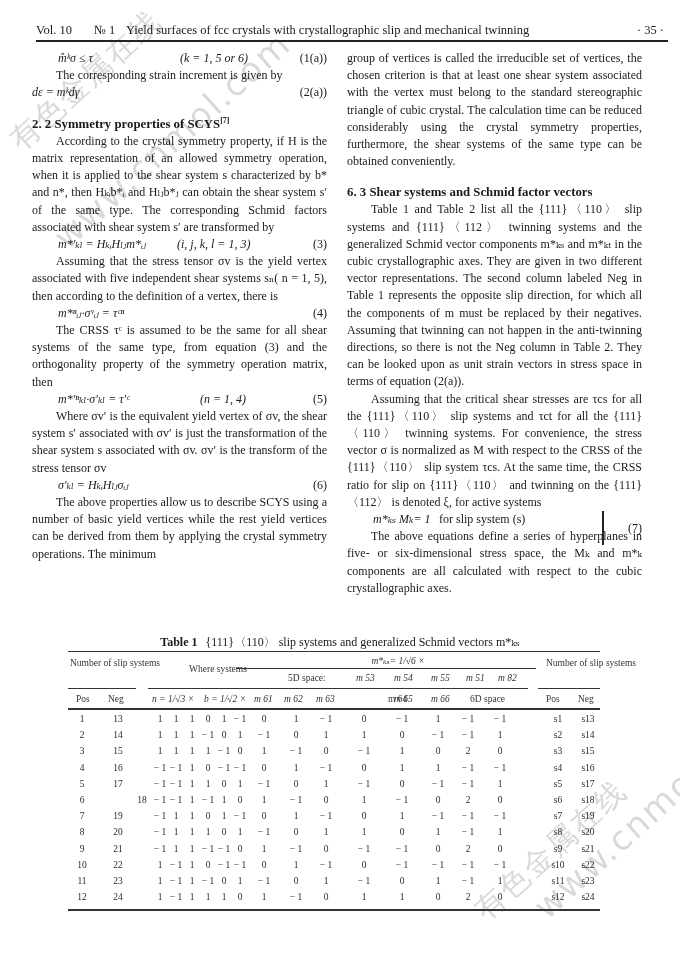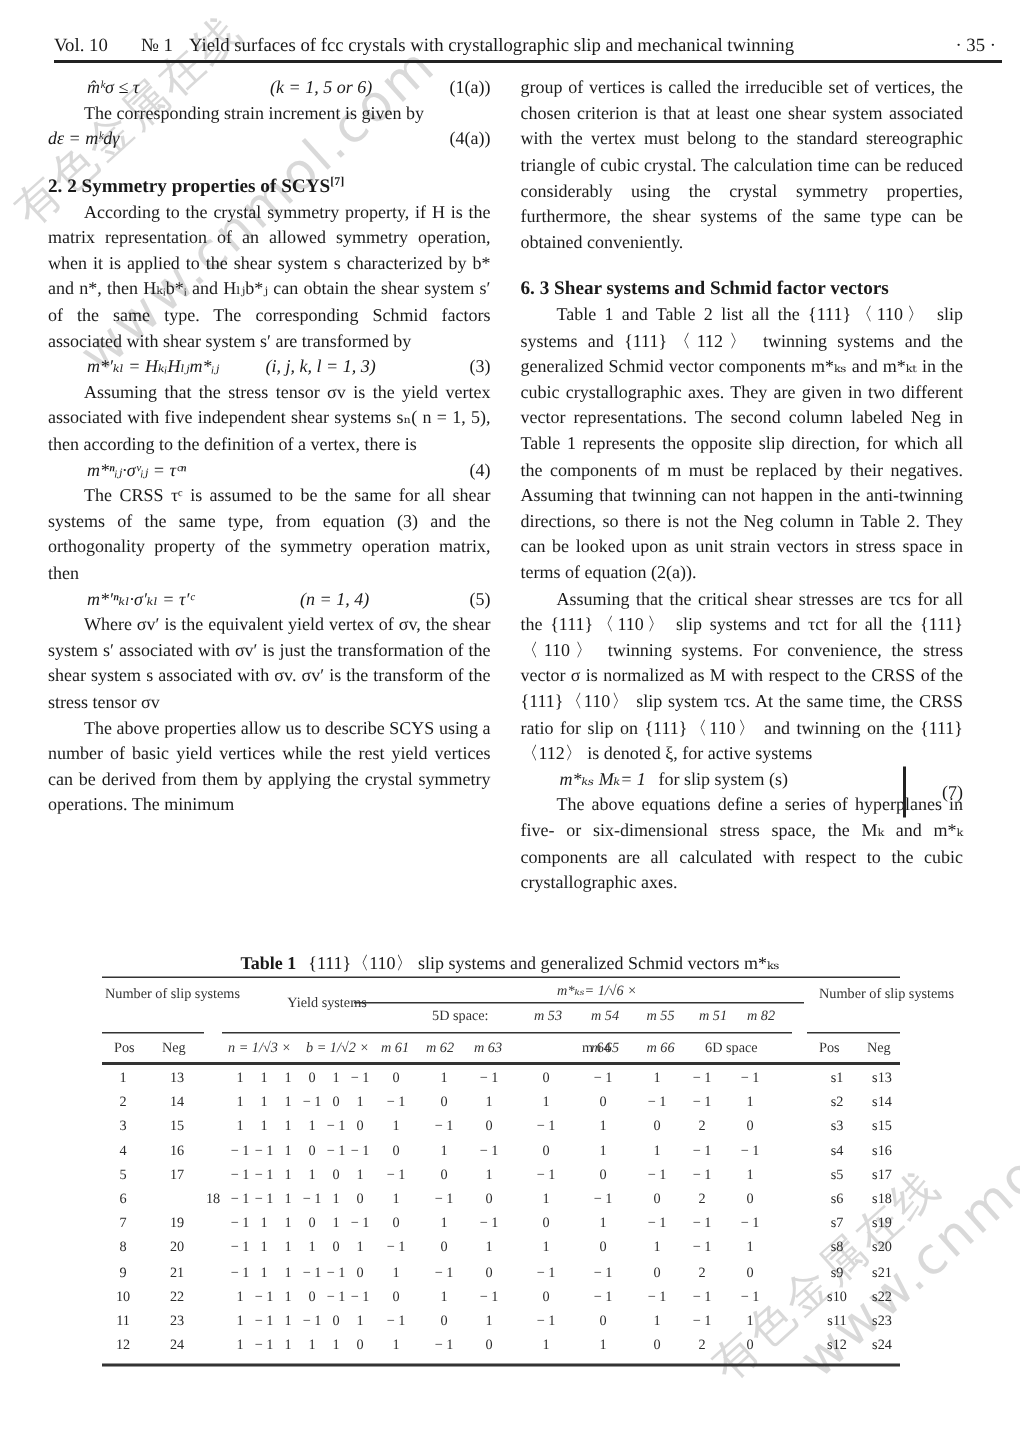--- a/index.html
+++ b/index.html
@@ -56,41 +56,45 @@
 
 <div class="col left">
   <div class="eq">
     <span>m̂ᵏσ ≤ τ</span>
     <span class="cond">(k =  1, 5 or 6)</span>
     <span class="num">(1(a))</span>
   </div>
   <p class="p">The corresponding strain increment is given by</p>
   <div class="eq" style="padding-left:0">
     <span>dε =  mᵏdγ</span>
-    <span class="num">(4(a))</span>
+    <span class="num">(2(a))</span>
   </div>
   <h3><span>2. 2   Symmetry properties of SCYS</span><sup>[7]</sup></h3>
   <p class="p">According to the crystal symmetry property, if H is the matrix representation of an allowed symmetry operation, when it is applied to the shear system s characterized by b* and n*, then Hₖᵢb*ᵢ and Hₗⱼb*ⱼ can obtain the shear system s′ of the same type. The corresponding Schmid factors associated with shear system s′ are transformed by</p>
   <div class="eq">
     <span>m*′ₖₗ =  HₖᵢHₗⱼm*ᵢⱼ</span>
     <span class="cond" style="left:145px">(i, j, k, l =  1, 3)</span>
     <span class="num">(3)</span>
   </div>
   <p class="p">Assuming that the stress tensor σv is the yield vertex associated with five independent shear systems sₙ( n =  1, 5), then according to the definition of a vertex, there is</p>
   <div class="eq">
     <span>m*ⁿᵢⱼ·σᵛᵢⱼ =  τᶜⁿ</span>
     <span class="num">(4)</span>
   </div>
   <p class="p">The CRSS τᶜ is assumed to be the same for all shear systems of the same type, from equation (3) and the orthogonality property of the symmetry operation matrix, then</p>
   <div class="eq">
     <span>m*′ⁿₖₗ·σ′ₖₗ =  τ′ᶜ</span>
     <span class="cond" style="left:168px">(n =  1, 4)</span>
     <span class="num">(5)</span>
   </div>
   <p class="p">Where σv′ is the equivalent yield vertex of σv, the shear system s′ associated with σv′ is just the transformation of the shear system s associated with σv. σv′ is the transform of the stress tensor σv</p>
+  <div class="eq">
+    <span>σ′ₖₗ =  HₖᵢHₗⱼσᵢⱼ</span>
+    <span class="num">(6)</span>
+  </div>
   <p class="p">The above properties allow us to describe SCYS using a number of basic yield vertices while the rest yield vertices can be derived from them by applying the crystal symmetry operations. The minimum</p>
 </div>
 
 <div class="col right">
   <p class="p noind">group of vertices is called the irreducible set of vertices, the chosen criterion is that at least one shear system associated with the vertex must belong to the standard stereographic triangle of cubic crystal. The calculation time can be reduced considerably using the crystal symmetry properties, furthermore, the shear systems of the same type can be obtained conveniently.</p>
   <h3 style="margin-top:14px"><span>6. 3   Shear systems and Schmid factor vectors</span></h3>
   <p class="p">Table 1 and Table 2 list all the {111}〈110〉 slip systems and {111}〈112〉 twinning systems and the generalized Schmid vector components m*ₖₛ and m*ₖₜ in the cubic crystallographic axes. They are given in two different vector representations. The second column labeled Neg in Table 1 represents the opposite slip direction, for which all the components of m must be replaced by their negatives. Assuming that twinning can not happen in the anti-twinning directions, so there is not the Neg column in Table 2. They can be looked upon as unit strain vectors in stress space in terms of equation (2(a)).</p>
   <p class="p">Assuming that the critical shear stresses are τcs for all the {111}〈110〉 slip systems and τct for all the {111}〈110〉 twinning systems. For convenience, the stress vector σ is normalized as M with respect to the CRSS of the {111}〈110〉 slip system τcs. At the same time, the CRSS ratio for slip on {111}〈110〉 and twinning on the {111}〈112〉 is denoted ξ, for active systems</p>
   <div class="eqblock">
     <div class="eq sys">
@@ -103,21 +107,21 @@
   <p class="p">The above equations define a series of hyperplanes in five- or six-dimensional stress space, the Mₖ and m*ₖ components are all calculated with respect to the cubic crystallographic axes.</p>
 </div>
 
 <div class="tcap">
   <b>Table 1</b><span>{111}〈110〉 slip systems and generalized Schmid vectors m*ₖₛ</span>
 </div>
 
 <div class="tbl" id="tbl">
   <div class="rule" style="top:0;width:532px;"></div>
   <div class="hdr" style="left:2px;top:6px;width:60px;text-align:center;line-height:12px;">Number of slip systems</div>
-  <div class="hdr" style="left:100px;top:13px;width:100px;text-align:center;">Yield systems</div>
+  <div class="hdr" style="left:100px;top:13px;width:100px;text-align:center;">Where systems</div>
   <div class="hdr" style="left:230px;top:4px;width:200px;text-align:center;font-style:italic;">m*ₖₛ= 1/√6 ×</div>
   <div class="rule" style="top:17px;left:168px;width:300px;border-top-width:1px;"></div>
   <div class="hdr" style="left:220px;top:22px;">5D space:</div>
   <div class="hdr" style="left:288px;top:22px;font-style:italic;">m 53</div>
   <div class="hdr" style="left:326px;top:22px;font-style:italic;">m 54</div>
   <div class="hdr" style="left:363px;top:22px;font-style:italic;">m 55</div>
   <div class="hdr" style="left:398px;top:22px;font-style:italic;">m 51</div>
   <div class="hdr" style="left:430px;top:22px;font-style:italic;">m 82</div>
   <div class="hdr" style="left:478px;top:6px;width:60px;text-align:center;line-height:12px;">Number of slip systems</div>
   <div class="rule" style="top:37px;left:0;width:68px;border-top-width:1px;"></div>

